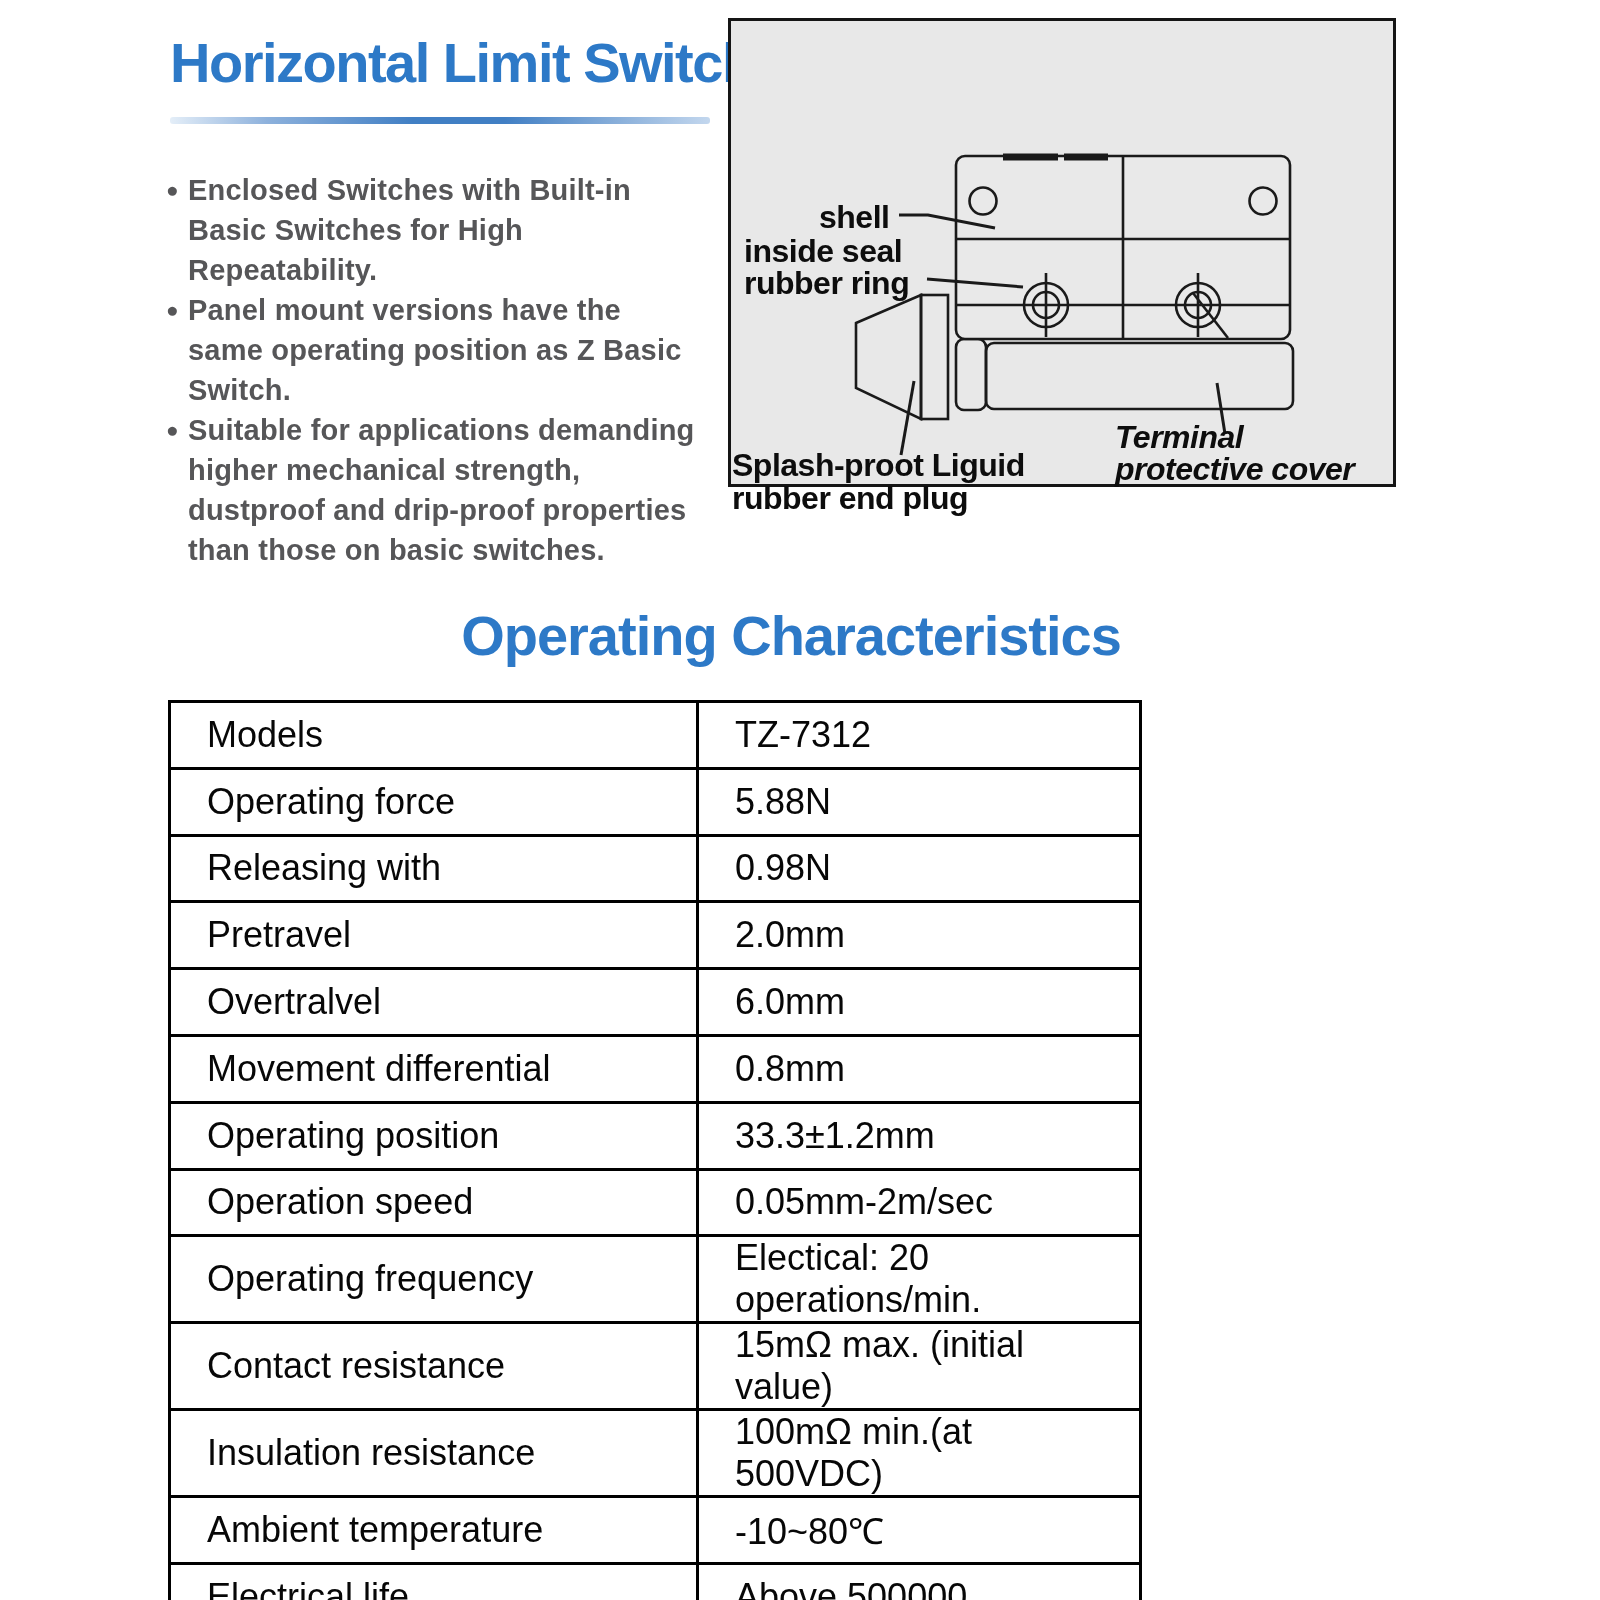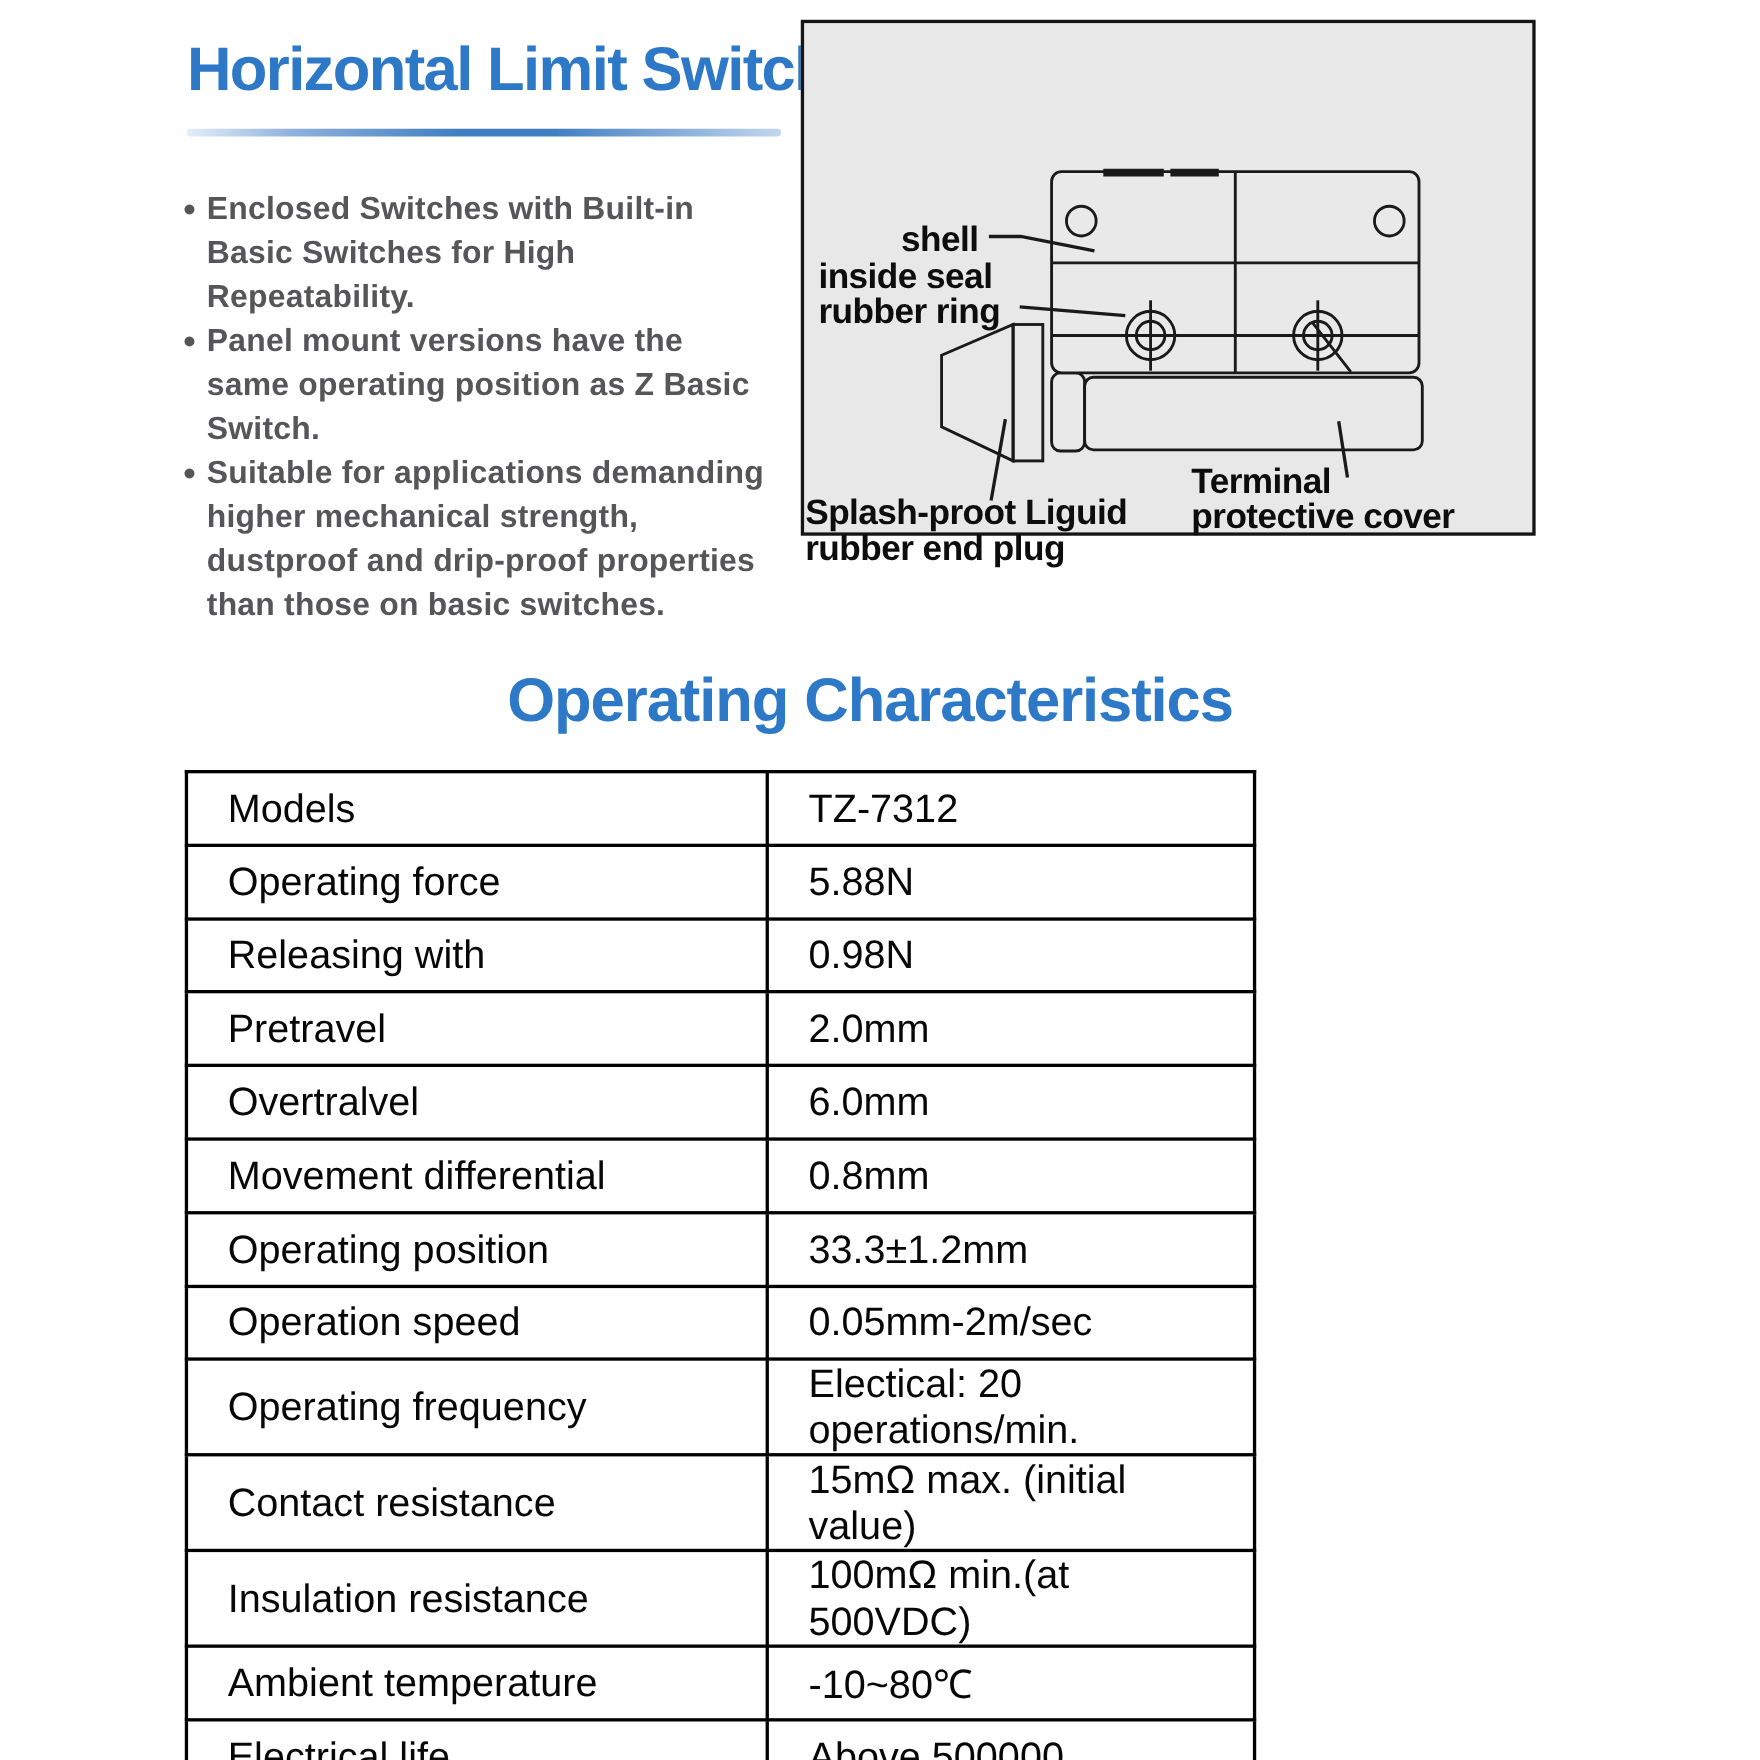--- a/index.html
+++ b/index.html
@@ -22,21 +22,21 @@
 
   
   .diagram-panel{position:absolute;left:728px;top:18px;width:668px;height:469px;
                  background:#e8e8e8;border:3px solid #151515;box-sizing:border-box;}
   .diagram-panel svg{position:absolute;left:0;top:0;}
   .dlabel{position:absolute;font-weight:700;color:#0d0d0d;font-size:32px;line-height:32px;
           letter-spacing:-0.5px;white-space:pre-line;}
   .dlabel.shell{left:88px;top:180px;}
   .dlabel.seal{left:13px;top:214px;}
   .dlabel.splash{left:1px;top:428px;line-height:33px;}
-  .dlabel.terminal{left:352px;top:400px;}
+  .dlabel.terminal{left:384px;top:400px;font-style:italic;}
 
   
   .section-heading{position:absolute;left:165px;top:592px;width:1230px;margin:11px;text-align:center;
                    font-size:56px;font-weight:700;letter-spacing:-1px;color:#2d79c7;}
 
   
   .spec-table{position:absolute;left:168px;top:700px;width:974px;height:868px;
               border-collapse:collapse;table-layout:fixed;
               font-size:36px;color:#070707;}
   .spec-table td{border:3px solid #000;vertical-align:middle;padding:0 10px 0 36px;overflow:hidden;}

